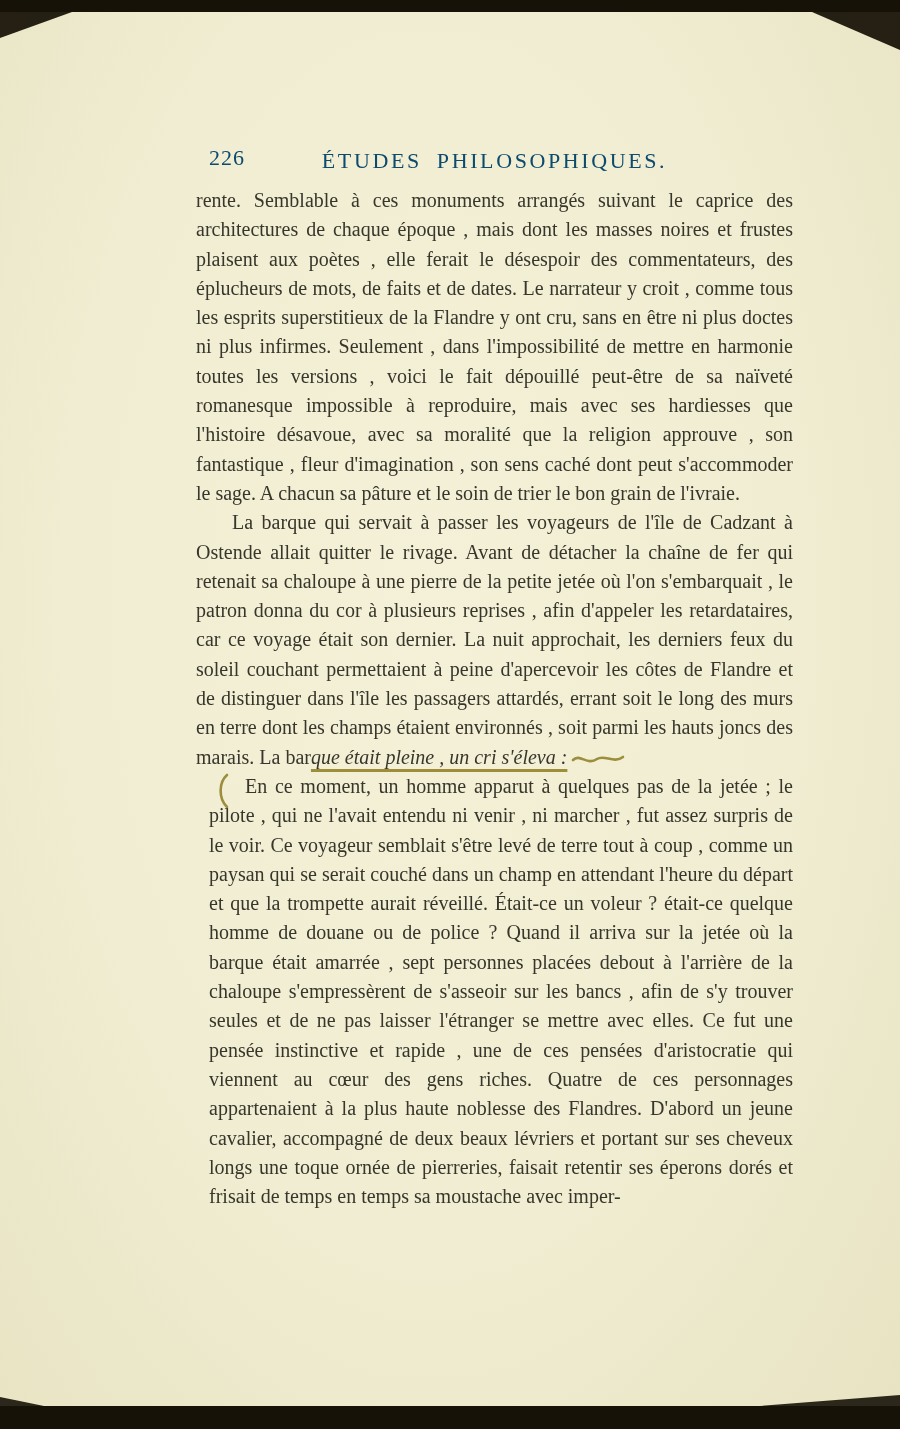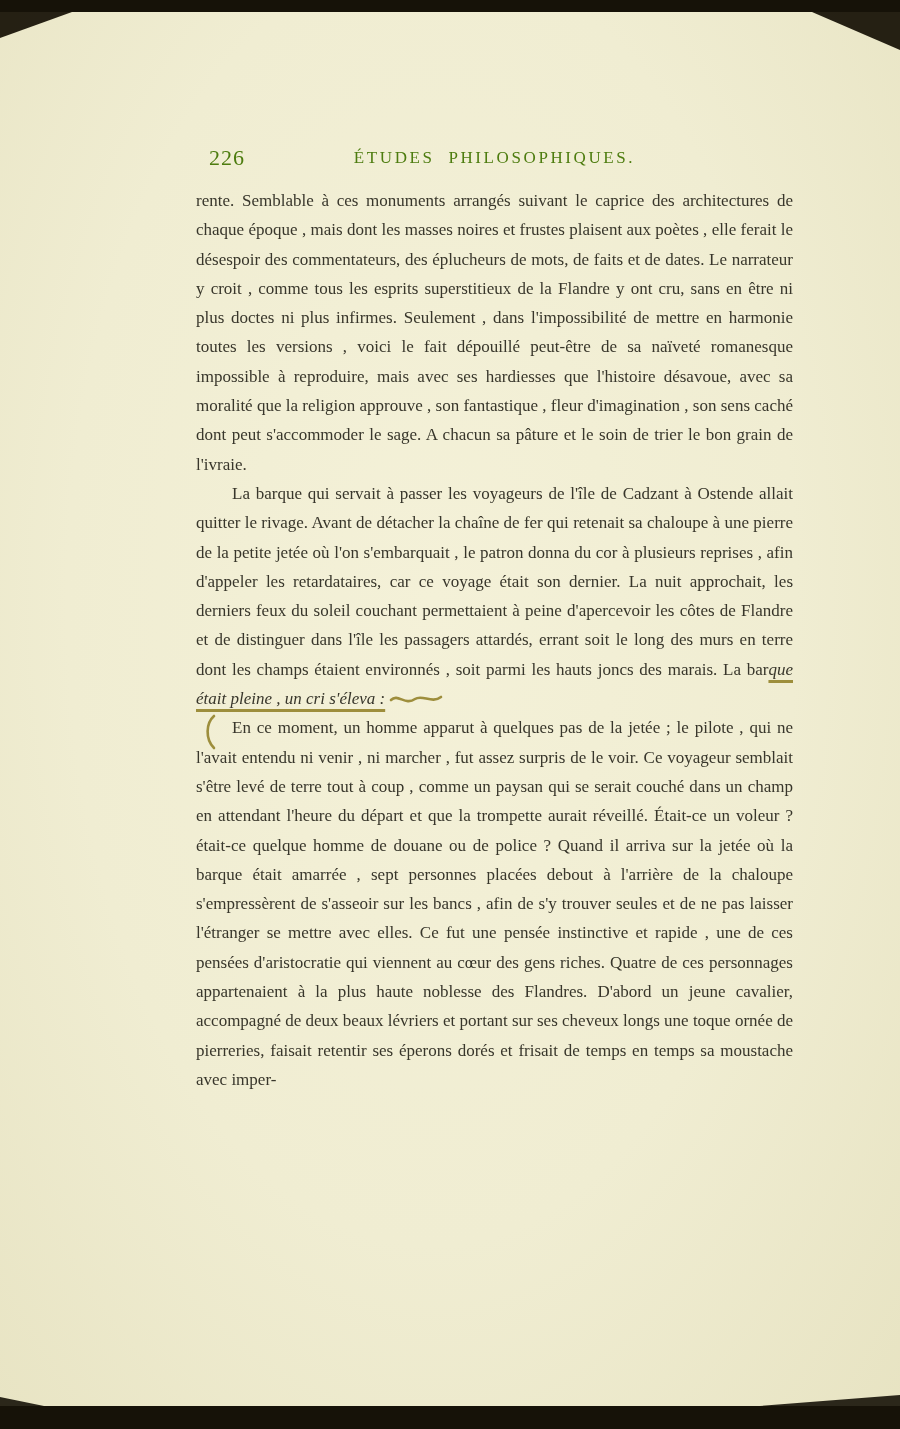--- a/index.html
+++ b/index.html
@@ -17,32 +17,32 @@
 
   
   .edge-top    { position:absolute; top:0; left:0; width:900px; height:12px; background:#161208; z-index:6; }
   .edge-bottom { position:absolute; bottom:0; left:0; width:900px; height:23px; background:#161208; z-index:6; }
   .corner-tl { position:absolute; top:12px; left:0;  width:0; height:0; border-left:72px solid #1a1509; border-bottom:26px solid transparent; z-index:6; opacity:.95; }
   .corner-tr { position:absolute; top:12px; right:0; width:0; height:0; border-right:88px solid #1a1509; border-bottom:38px solid transparent; z-index:6; opacity:.95; }
   .corner-bl { position:absolute; bottom:23px; left:0;  width:0; height:0; border-left:44px solid #161208;  border-top:9px solid transparent;  z-index:6; opacity:.9; }
   .corner-br { position:absolute; bottom:23px; right:0; width:0; height:0; border-right:140px solid #161208; border-top:11px solid transparent; z-index:6; opacity:.9; }
 
   
-  .header { position:absolute; top:148px; left:196px; width:597px; text-align:center; color:#4d7c0f; z-index:2; }
+  .header { position:absolute; top:148px; left:196px; width:597px; text-align:center; color:#0c4a6e; z-index:2; }
   .pagenum { position:absolute; left:13px; top:-3px; font-size:22px; letter-spacing:1px; }
-  .running-title { font-size:17px; letter-spacing:2.6px; word-spacing:7px; }
+  .running-title { font-size:22px; letter-spacing:2.6px; word-spacing:7px; }
 
   
   .bodytext {
     position:absolute; top:186px; left:196px; width:597px; z-index:2;
-    color:#38362b; font-size:17px; line-height:29.3px; text-align:justify;
+    color:#38362b; font-size:20px; line-height:29.3px; text-align:justify;
   }
   .p { margin:0; }
   .p.indent { text-indent:36px; }
-  .p.rel { position:relative; }
+  .p.rel { position:relative;margin-left:13px; }
 
   
   .pen-stroke { stroke:#8e7c21; stroke-width:2.6; fill:none; stroke-linecap:round; }
   .pen-underline {
     text-decoration:underline;
     text-decoration-color:rgba(142,124,33,.85);
     text-decoration-thickness:2.6px;
     text-underline-offset:5px;
     font-style:italic;
   }

